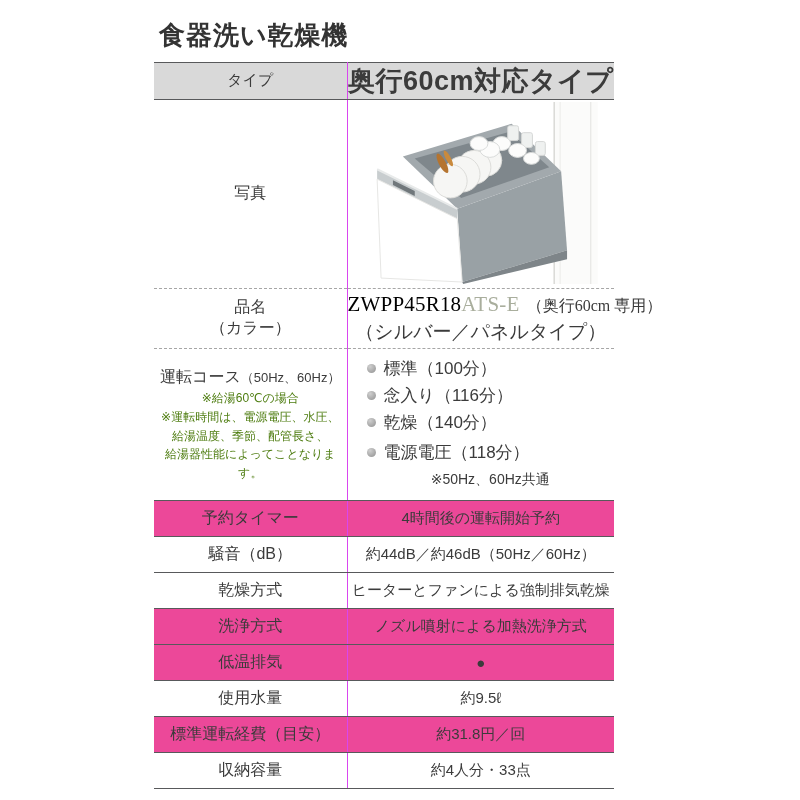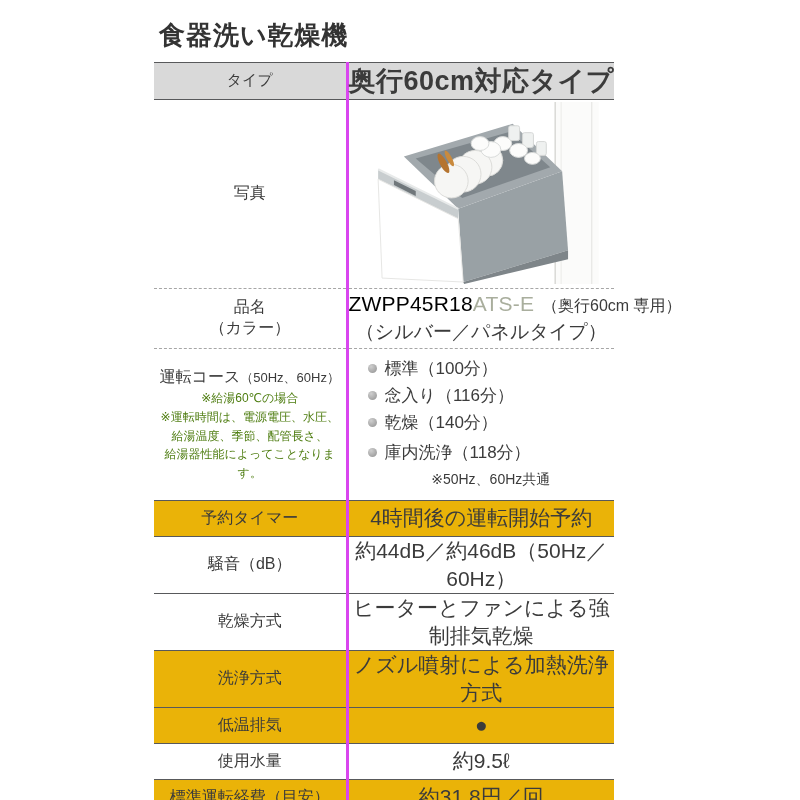--- a/index.html
+++ b/index.html
@@ -17,32 +17,32 @@
   table.spec-table{
     border-collapse:collapse;table-layout:fixed;width:460px;
   }
   col.c1{width:193px;}
   col.c2{width:267px;}
   th,td{
     padding:0;text-align:center;vertical-align:middle;
     font-weight:normal;
     border-bottom:1px solid #58595b;
   }
-  th{border-right:3px solid #d946ef;}
+  th{border-right:1px solid #d946ef;}
   tr.row-header th,tr.row-header td{
     background:#d9d9d9;
     border-top:1px solid #58595b;
     height:34px;
   }
   tr.row-header th{font-size:15px;}
   tr.row-header td{font-size:27px;font-weight:bold;letter-spacing:0.5px;}
   tr.row-dashed th,tr.row-dashed td{border-bottom:1px dashed #a6a6a6;}
   tr.row-photo th,tr.row-photo td{height:186px;font-size:16px;}
   tr.row-photo td{vertical-align:middle;}
-  tr.row-name th,tr.row-name td{height:59px;}
+  tr.row-name th,tr.row-name td{height:59px;font-family:Liberation Serif, serif;}
   tr.row-name th{font-size:16px;line-height:1.3;}
   .model-line{font-size:21px;line-height:1.15;white-space:nowrap;}
   .model-main{color:#000000;letter-spacing:0.2px;}
   .model-suffix{color:#a9ae9d;letter-spacing:0.2px;}
   .model-note{font-size:16px;color:#3b3b3b;margin-left:2px;}
   .color-line{font-size:19px;margin-top:3px;}
   tr.row-course th,tr.row-course td{height:151px;}
   .course-title{font-size:16px;line-height:1.35;}
   .course-hz{font-size:13px;}
   .course-note{font-size:12px;line-height:1.55;color:#4d7c0f;}
@@ -55,22 +55,22 @@
   }
   ul.course-list li:nth-child(4){margin-top:13px;}
   .dot{
     width:9px;height:9px;border-radius:50%;flex:0 0 9px;
     background:radial-gradient(circle at 35% 30%, #cfcfcf 0%, #a3a3a3 70%);
     margin-right:8px;
   }
   .course-common{font-size:14px;margin:3px 0 0 19px;color:#3b3b3b;text-align:center;}
   tr.row-spec th,tr.row-spec td{height:35px;}
   tr.row-spec th{font-size:16px;}
-  tr.row-spec td{font-size:21px;}
-  tr.row-spec.gray th,tr.row-spec.gray td{background:#eab308;}
+  tr.row-spec td{font-size:15px;}
+  tr.row-spec.gray th,tr.row-spec.gray td{background:#ec4899;}
   td.dot-value{font-size:17px;letter-spacing:0;}
   .photo-box{display:inline-block;margin-top:2px;line-height:0;}
 </style>
 </head>
 <body>
 
 <div class="wrap">
   <h1 class="page-title">食器洗い乾燥機</h1>
 
   <table class="spec-table">
@@ -172,21 +172,21 @@
             <li>
                 <span class="dot"></span>
                 <span>念入り（116分）</span>
               </li>
             <li>
                 <span class="dot"></span>
                 <span>乾燥（140分）</span>
               </li>
             <li>
                 <span class="dot"></span>
-                <span>庫内洗浄（118分）</span>
+                <span>電源電圧（118分）</span>
               </li>
           </ul>
           <div class="course-common">※50Hz、60Hz共通</div>
         </td>
       </tr>
 
       <tr class="row-spec gray">
         <th>予約タイマー</th>
         <td>4時間後の運転開始予約</td>
       </tr>

